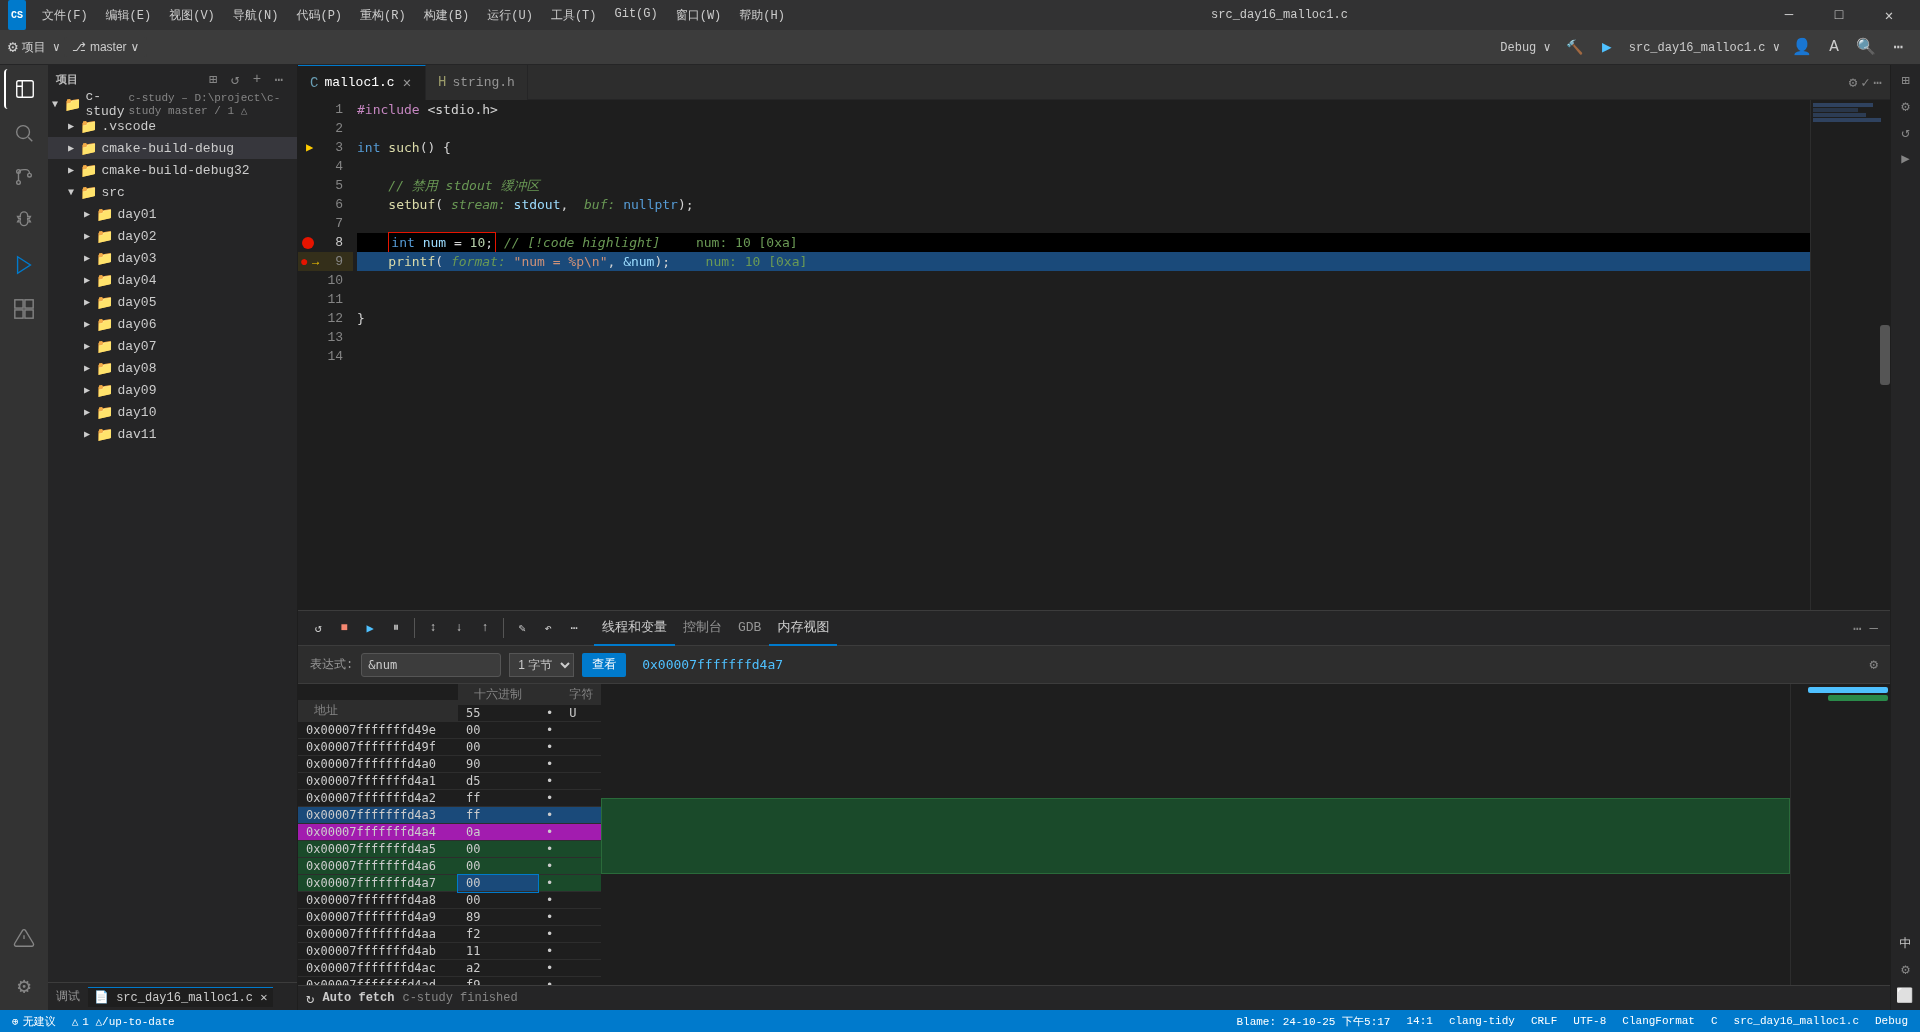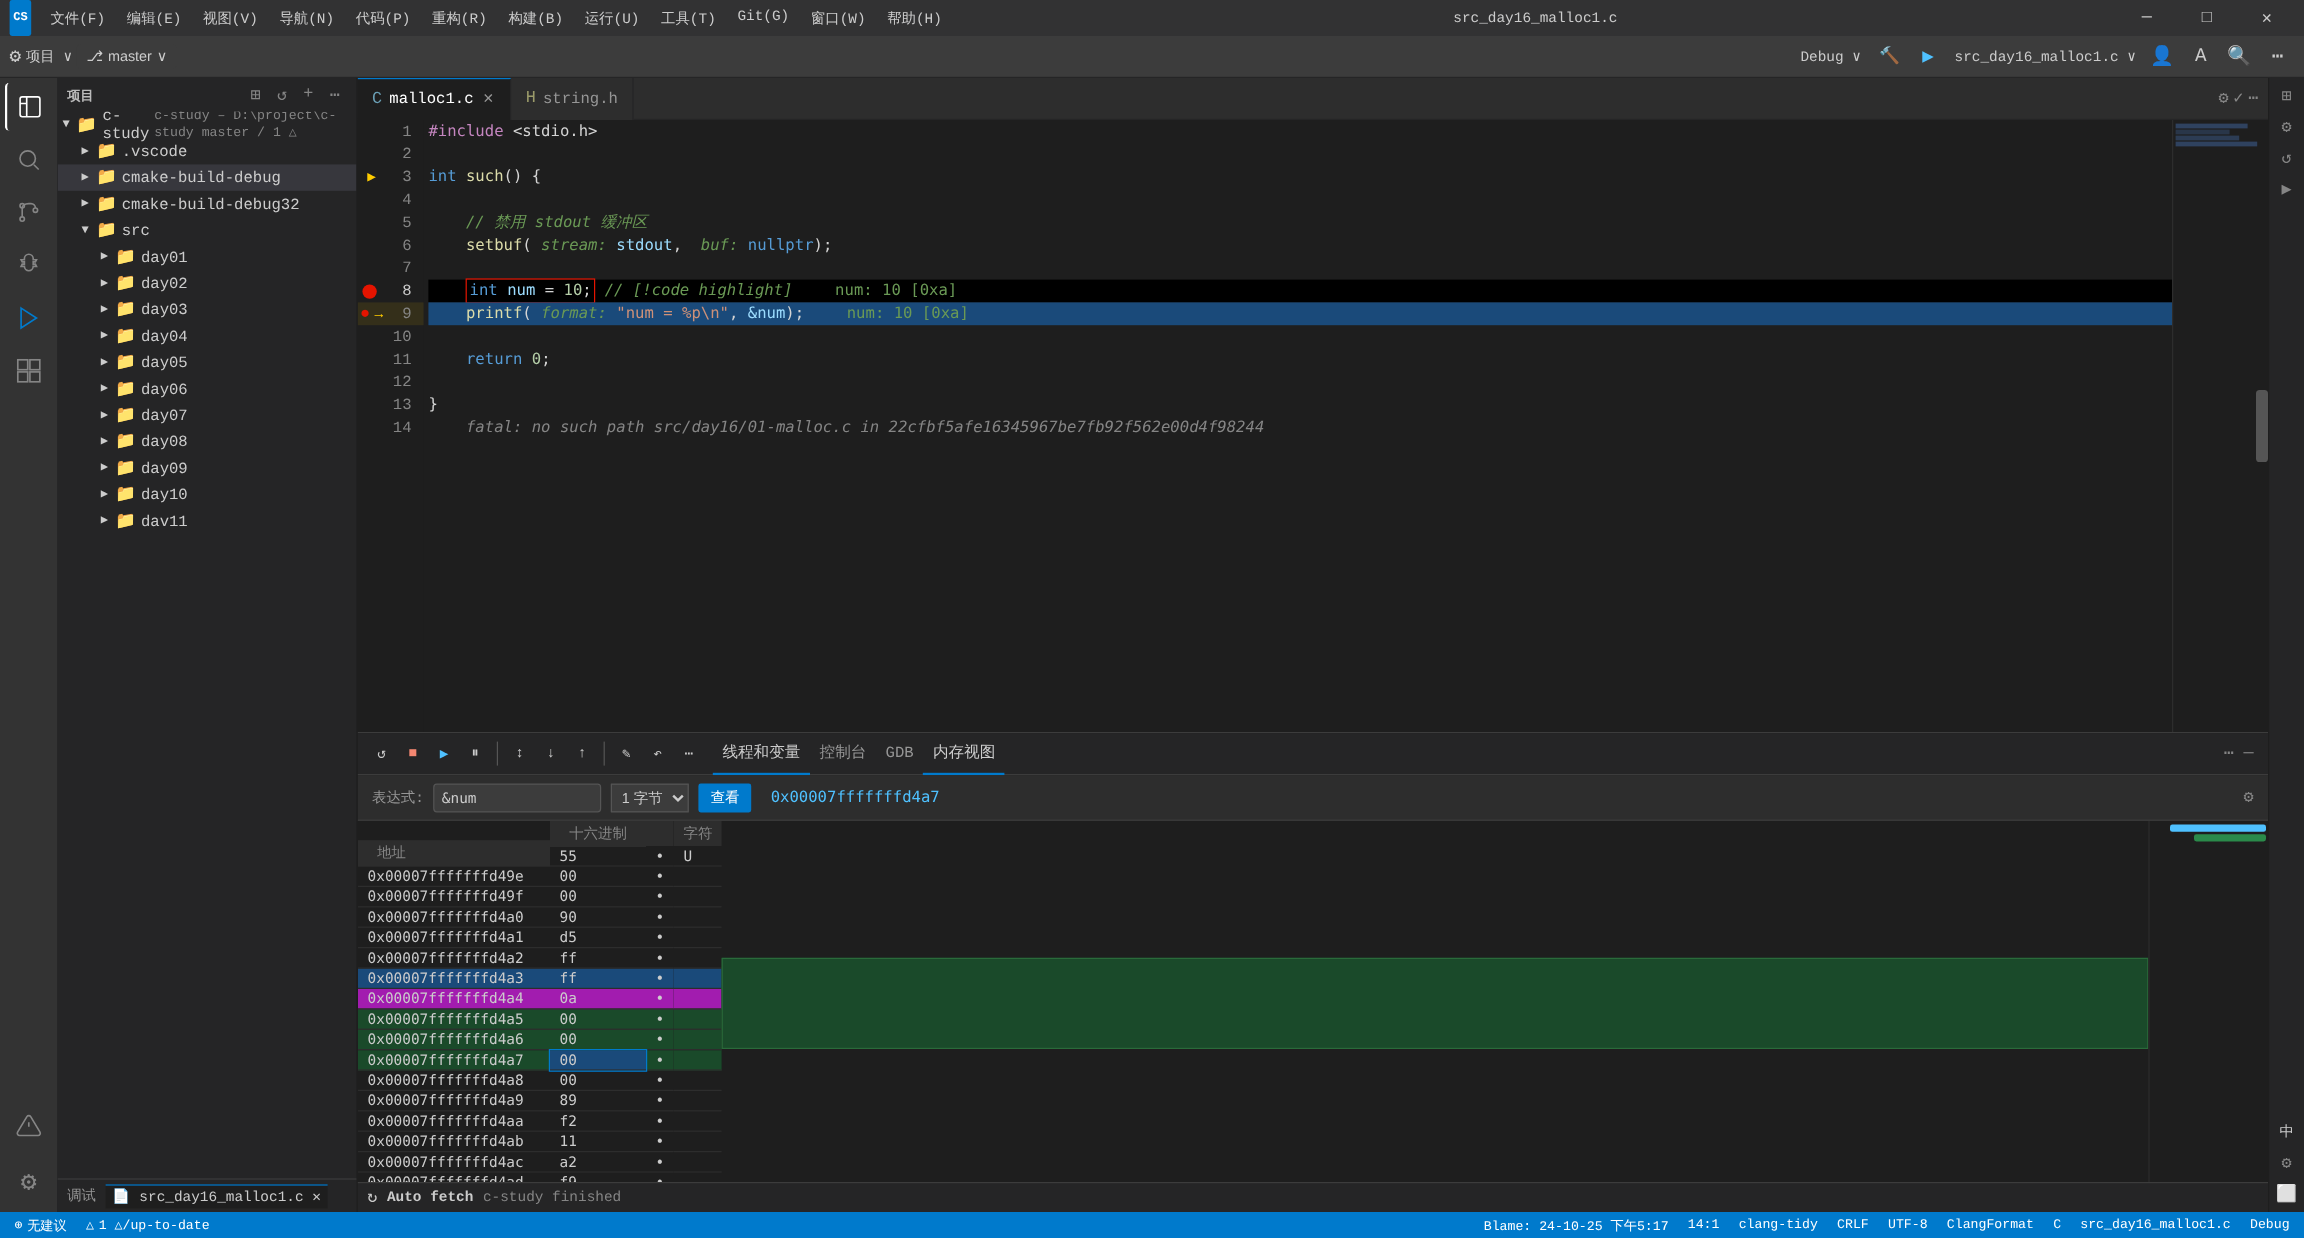--- a/index.html
+++ b/index.html
@@ -416,33 +416,27 @@
           <div class="code-line" style="height:19px;background:#000000;">
             <span style="color:#d4d4d4;">&nbsp;&nbsp;&nbsp;&nbsp;</span><span style="border:1px solid #e51400;padding:0 2px;"><span class="kw">int</span><span style="color:#d4d4d4;"> </span><span class="var">num</span><span style="color:#d4d4d4;"> = </span><span class="num">10</span><span style="color:#d4d4d4;">;</span></span><span class="cmt"> // [!code highlight]</span><span style="color:#6a9955;margin-left:12px;">   num: 10 [0xa]</span>
           </div>
 
           <div class="code-line" style="height:19px;background:#1a4a7a;width:100%;">
             <span style="color:#d4d4d4;">&nbsp;&nbsp;&nbsp;&nbsp;</span><span class="fn" style="color:#dcdcaa;">printf</span><span style="color:#d4d4d4;">(</span><span class="cmt"> format:</span><span style="color:#d4d4d4;"> </span><span class="str">"num = %p\n"</span><span style="color:#d4d4d4;">, </span><span class="var">&amp;num</span><span style="color:#d4d4d4;">);</span><span style="color:#6a9955;margin-left:12px;">   num: 10 [0xa]</span>
           </div>
 
           <div class="code-line" style="height:19px;">&nbsp;</div>
 
-          <div class="code-line" style="height:19px;">
-            <span style="color:#d4d4d4;">&nbsp;&nbsp;&nbsp;&nbsp;</span><span class="kw">return</span><span style="color:#d4d4d4;"> </span><span class="num">0</span><span style="color:#d4d4d4;">;</span>
-          </div>
 
           <div class="code-line" style="height:19px;">&nbsp;</div>
 
           <div class="code-line" style="height:19px;">
             <span style="color:#d4d4d4;">}</span>
           </div>
 
-          <div class="code-line" style="height:19px;">
-            <span style="color:#858585;font-style:italic;">&nbsp;&nbsp;&nbsp;&nbsp;fatal: no such path src/day16/01-malloc.c in 22cfbf5afe16345967be7fb92f562e00d4f98244</span>
-          </div>
         </div>
 
         <div id="minimap" style="width:80px;background:#1e1e1e;border-left:1px solid #2d2d2d;overflow:hidden;">
           <div style="padding:2px;font-size:3px;line-height:4px;color:#555;">
             <div style="background:#3a5a8a;height:4px;width:80%;margin:1px 0;opacity:0.6;"></div>
             <div style="background:#3a5a8a;height:4px;width:60%;margin:1px 0;opacity:0.4;"></div>
             <div style="background:#3a5a8a;height:4px;width:70%;margin:1px 0;opacity:0.5;"></div>
             <div style="background:#3a5a8a;height:4px;width:90%;margin:1px 0;opacity:0.6;"></div>
           </div>
 

